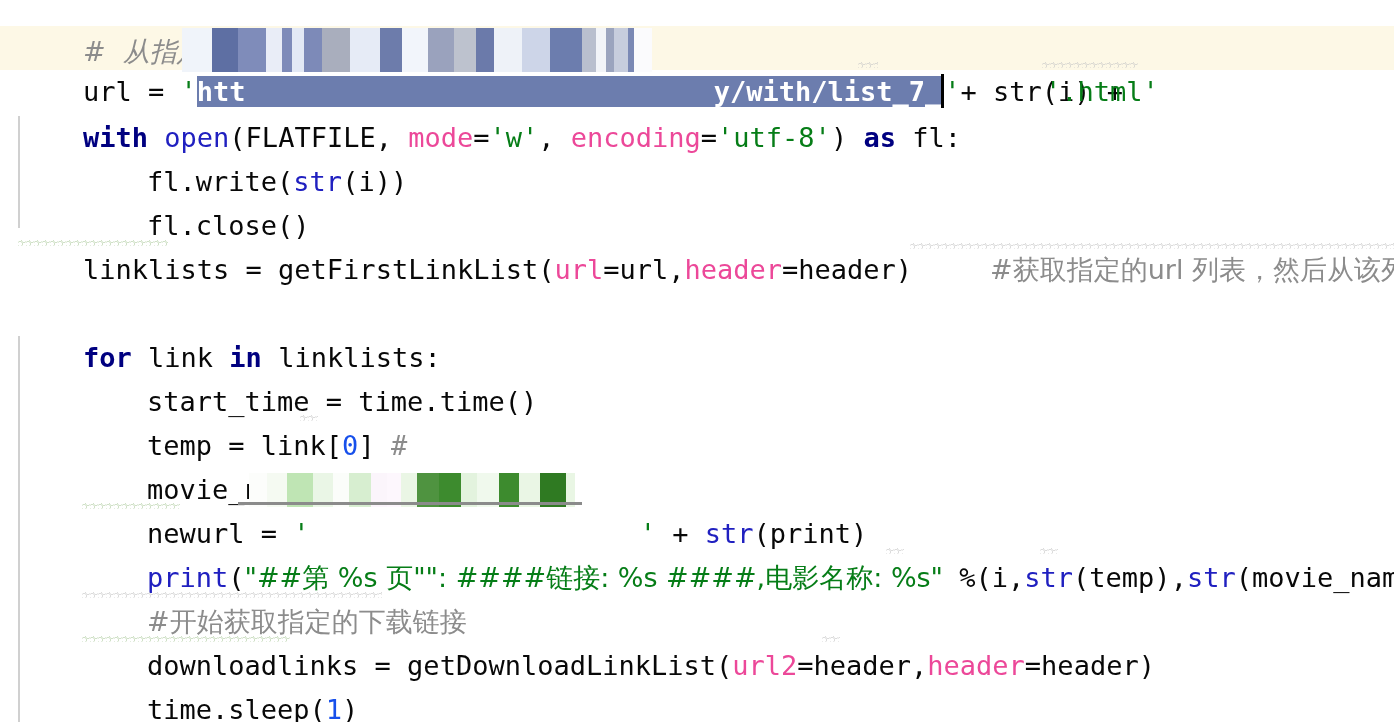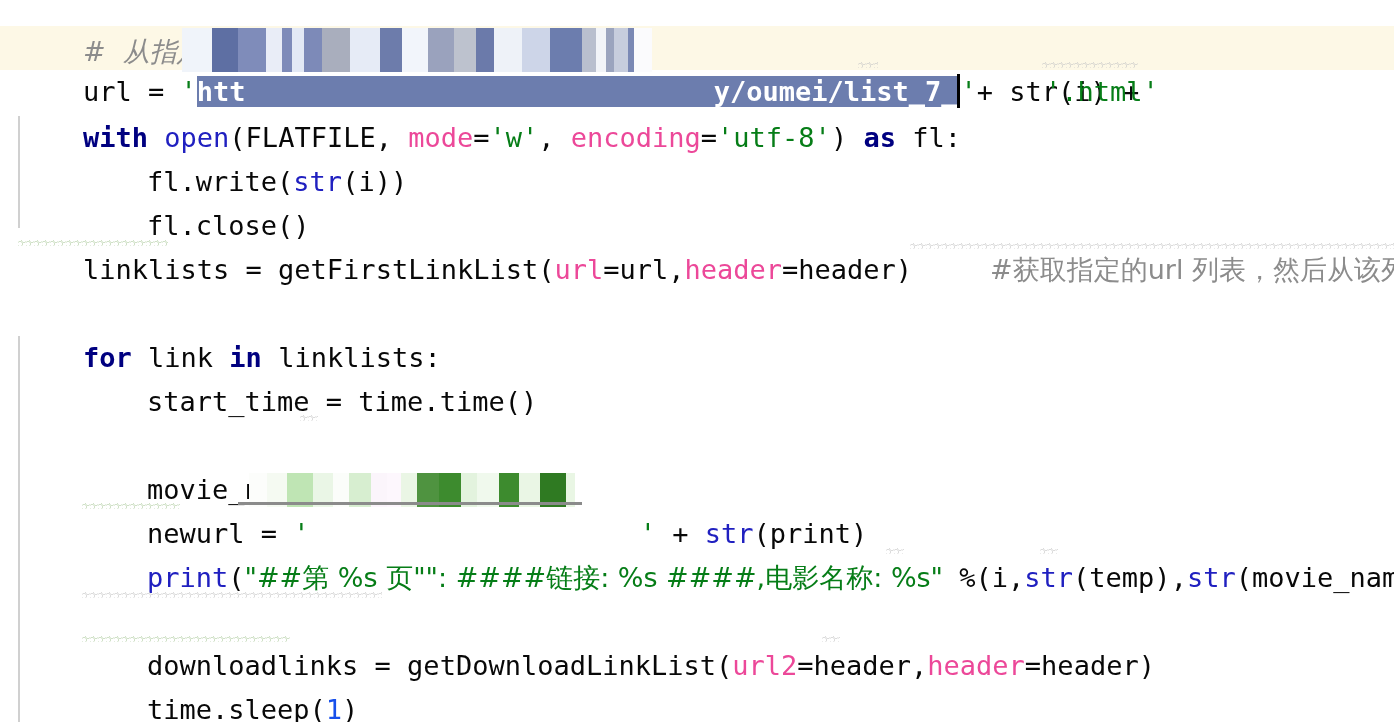--- a/index.html
+++ b/index.html
@@ -97,21 +97,21 @@
   <div class="curline-bg" style="top:26px;"></div>
 
   <div class="guide" style="left:18px;top:116px;height:112px;"></div>
   <div class="guide" style="left:18px;top:336px;height:386px;"></div>
 
   <div class="line" style="top:-14px;">
     <span class="pad" style="width:18px;"></span><span class="cmt-i cn">#  从指定的flag开始下载;</span>
   </div>
 
   <div class="line" style="top:26px;">
-    <span class="pad" style="width:18px;"></span><span class="plain">url</span><span class="plain"> = </span><span class="str">'</span><span class="sel"><span class="white">htt</span><span class="pad" style="width:468px;display:inline-block;"></span><span class="white">y/oumei/list_7_</span></span><span class="caret"></span><span class="str">'</span><span class="plain">+ str(i) +</span>
+    <span class="pad" style="width:18px;"></span><span class="plain">url</span><span class="plain"> = </span><span class="str">'</span><span class="sel"><span class="white">htt</span><span class="pad" style="width:468px;display:inline-block;"></span><span class="white">y/with/list_7_</span></span><span class="caret"></span><span class="str">'</span><span class="plain">+ str(i) +</span>
   </div>
 
   <div class="redact" style="left:182px;top:28px;width:470px;height:44px;">
     <span style="left:0px;width:30px;background:#f0f4fa;"></span>
     <span style="left:30px;width:26px;background:#5e6fa3;"></span>
     <span style="left:56px;width:28px;background:#7f8cba;"></span>
     <span style="left:84px;width:16px;background:#e9edf7;"></span>
     <span style="left:100px;width:10px;background:#7e8bb9;"></span>
     <span style="left:110px;width:12px;background:#e3e9f5;"></span>
     <span style="left:122px;width:18px;background:#7d8ab8;"></span>
@@ -157,20 +157,23 @@
   <div class="wavy grey" style="left:910px;top:243px;width:484px;"></div>
 
   <div class="line" style="top:336px;">
     <span class="pad" style="width:82px;"></span><span class="plain">start_time = time.time()</span>
   </div>
 
   <div class="line" style="top:292px;">
     <span class="pad" style="width:18px;"></span><span class="kw">for</span><span class="plain"> link </span><span class="kw">in</span><span class="plain"> linklists:</span>
   </div>
 
+  <div class="line" style="top:380px;">
+    <span class="pad" style="width:82px;"></span><span class="plain">temp = link[</span><span class="num">0</span><span class="plain">] </span><span class="cmt">#</span>
+  </div>
   <div class="wavy grey" style="left:300px;top:415px;width:18px;"></div>
 
   <div class="line" style="top:424px;">
     <span class="pad" style="width:82px;"></span><span class="plain">movie_name = link[</span><span class="num">1</span><span class="plain">]</span>
   </div>
 
   <div class="line" style="top:468px;">
     <span class="pad" style="width:82px;"></span><span class="plain">newurl</span><span class="plain"> = </span><span class="str">'</span><span class="pad" style="width:330px;"></span><span class="str">'</span><span class="plain"> + </span><span class="fn">str</span><span class="plain">(print)</span>
   </div>
 
@@ -200,20 +203,23 @@
   </div>
   <div class="underline-grey" style="left:238px;top:502px;width:344px;"></div>
   <div class="wavy green" style="left:82px;top:503px;width:98px;"></div>
 
   <div class="line" style="top:512px;">
     <span class="pad" style="width:82px;"></span><span class="fn">print</span><span class="plain">(</span><span class="str cn">"##第 %s 页"": ####链接: %s ####,电影名称: %s"</span><span class="plain"> %(i,</span><span class="fn">str</span><span class="plain">(temp),</span><span class="fn">str</span><span class="plain">(movie_name)))</span>
   </div>
   <div class="wavy grey" style="left:886px;top:548px;width:18px;"></div>
   <div class="wavy grey" style="left:1040px;top:548px;width:18px;"></div>
 
+  <div class="line" style="top:556px;">
+    <span class="pad" style="width:82px;"></span><span class="cmt cn">#开始获取指定的下载链接</span>
+  </div>
   <div class="wavy grey" style="left:82px;top:592px;width:300px;"></div>
 
   <div class="line" style="top:600px;">
     <span class="pad" style="width:82px;"></span><span class="plain">downloadlinks = getDownloadLinkList(</span><span class="param">url2</span><span class="plain">=header,</span><span class="param">header</span><span class="plain">=header)</span>
   </div>
   <div class="wavy green" style="left:82px;top:636px;width:208px;"></div>
   <div class="wavy grey" style="left:822px;top:636px;width:18px;"></div>
 
   <div class="line" style="top:644px;">
     <span class="pad" style="width:82px;"></span><span class="plain">time.sleep(</span><span class="num">1</span><span class="plain">)</span>

